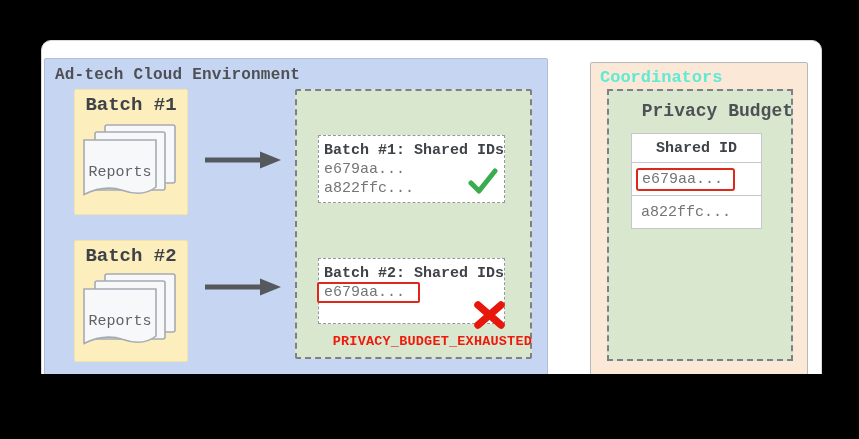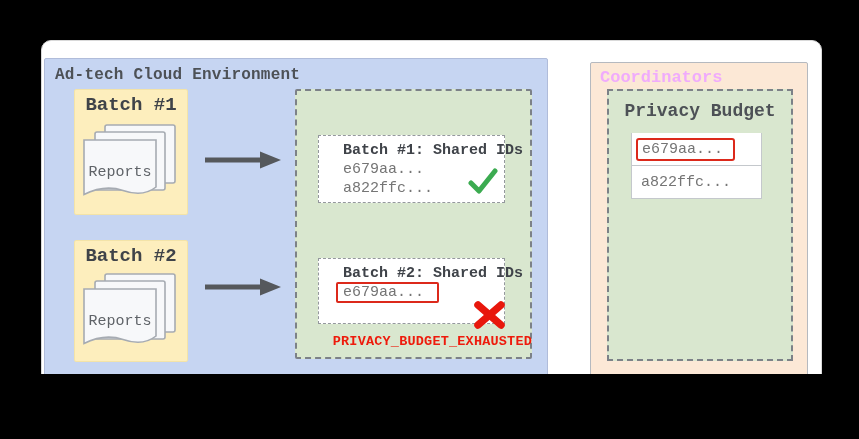--- a/index.html
+++ b/index.html
@@ -44,21 +44,21 @@
   .agg-box {
     left:295px; top:89px; width:237px; height:270px;
     background:#d9e7cf; border:2px dashed #7c8187; border-radius:2px;
   }
   .agg-title {
     left:295px; top:101px; width:237px; text-align:center;
     font-size:19px; font-weight:bold; color:#4d5156; white-space:nowrap;
   }
   .idbox {
     width:187px; background:#ffffff; border:1.5px dashed #94989d;
-    padding:5px 24px; line-height:19px; font-size:15px; color:#757575;
+    padding:5px 5px; line-height:19px; font-size:15px; color:#757575;
   }
   .idbox1 { left:318px; top:135px; height:68px; }
   .idbox2 { left:318px; top:258px; height:66px; }
   .idbox .heading { font-weight:bold; color:#3f4349; white-space:nowrap; }
   .flag-outline {
     display:inline-block; height:21px; line-height:17px;
     border:2px solid #dc291b; border-radius:2px;
     padding:0 13px 0 5px; margin-left:-7px; margin-top:-1px;
   }
   .check-icon-pos { left:468px; top:168px; }
@@ -68,28 +68,28 @@
     font-size:13.5px; font-weight:bold; color:#ee1b0c; letter-spacing:0.2px;
     white-space:nowrap;
   }
 
   
   .coord-box {
     left:590px; top:62px; width:218px; height:322px;
     background:#fce8d6; border:1px solid #b5b9bf; border-radius:2px;
   }
   .coord-title {
-    left:600px; top:68px; font-size:17px; font-weight:bold; color:#f0abfc;
+    left:600px; top:68px; font-size:17px; font-weight:bold; color:#5eead4;
   }
   .privacy-box {
     left:607px; top:89px; width:186px; height:272px;
     background:#d9e7cf; border:2px dashed #7c8187;
   }
   .privacy-title {
-    left:607px; top:101px; width:186px; text-align:center;
+    left:607px; top:101px; width:186px; text-align:right;
     font-size:18px; font-weight:bold; color:#4d5156; white-space:nowrap;
   }
   .pb-table { left:631px; top:133px; width:131px; }
   .pb-header {
     height:30px; background:#ffffff; border:1px solid #c4c8cc;
     display:flex; align-items:center; justify-content:center;
     font-size:15px; font-weight:bold; color:#3f4349;
   }
   .pb-row {
     height:33px; background:#ffffff; border:1px solid #c4c8cc; border-top:none;
@@ -162,20 +162,21 @@
 
   <div class="abs exhausted">PRIVACY_BUDGET_EXHAUSTED</div>
 
   <div class="abs coord-box"></div>
   <div class="abs coord-title">Coordinators</div>
 
   <div class="abs privacy-box"></div>
   <div class="abs privacy-title">Privacy Budget</div>
 
   <div class="abs pb-table">
+    <div class="pb-header">Shared ID</div>
     <div class="pb-row">
       <span class="pb-flag">e679aa...</span>
     </div>
     <div class="pb-row">
       <span>a822ffc...</span>
     </div>
   </div>
 </div>
 
 </body></html>

